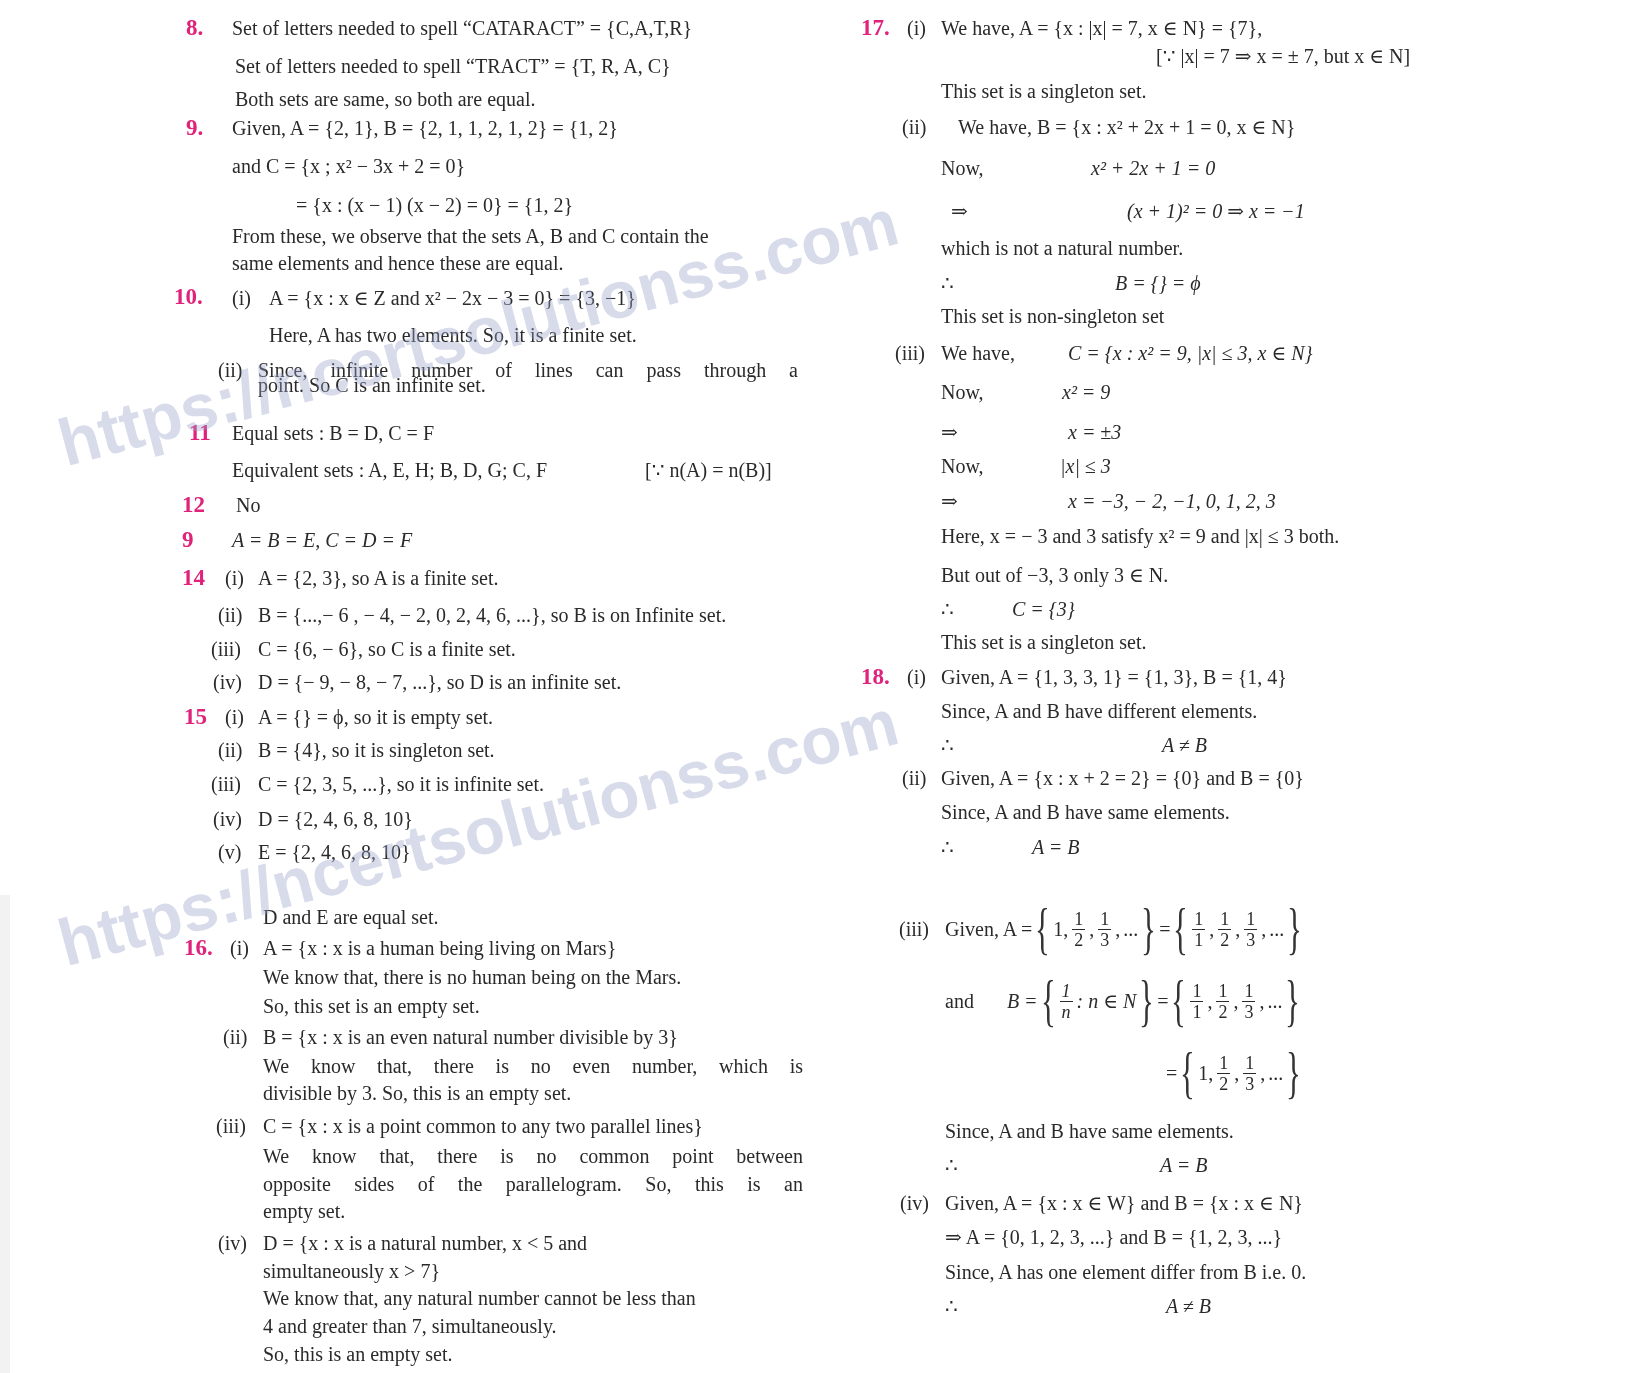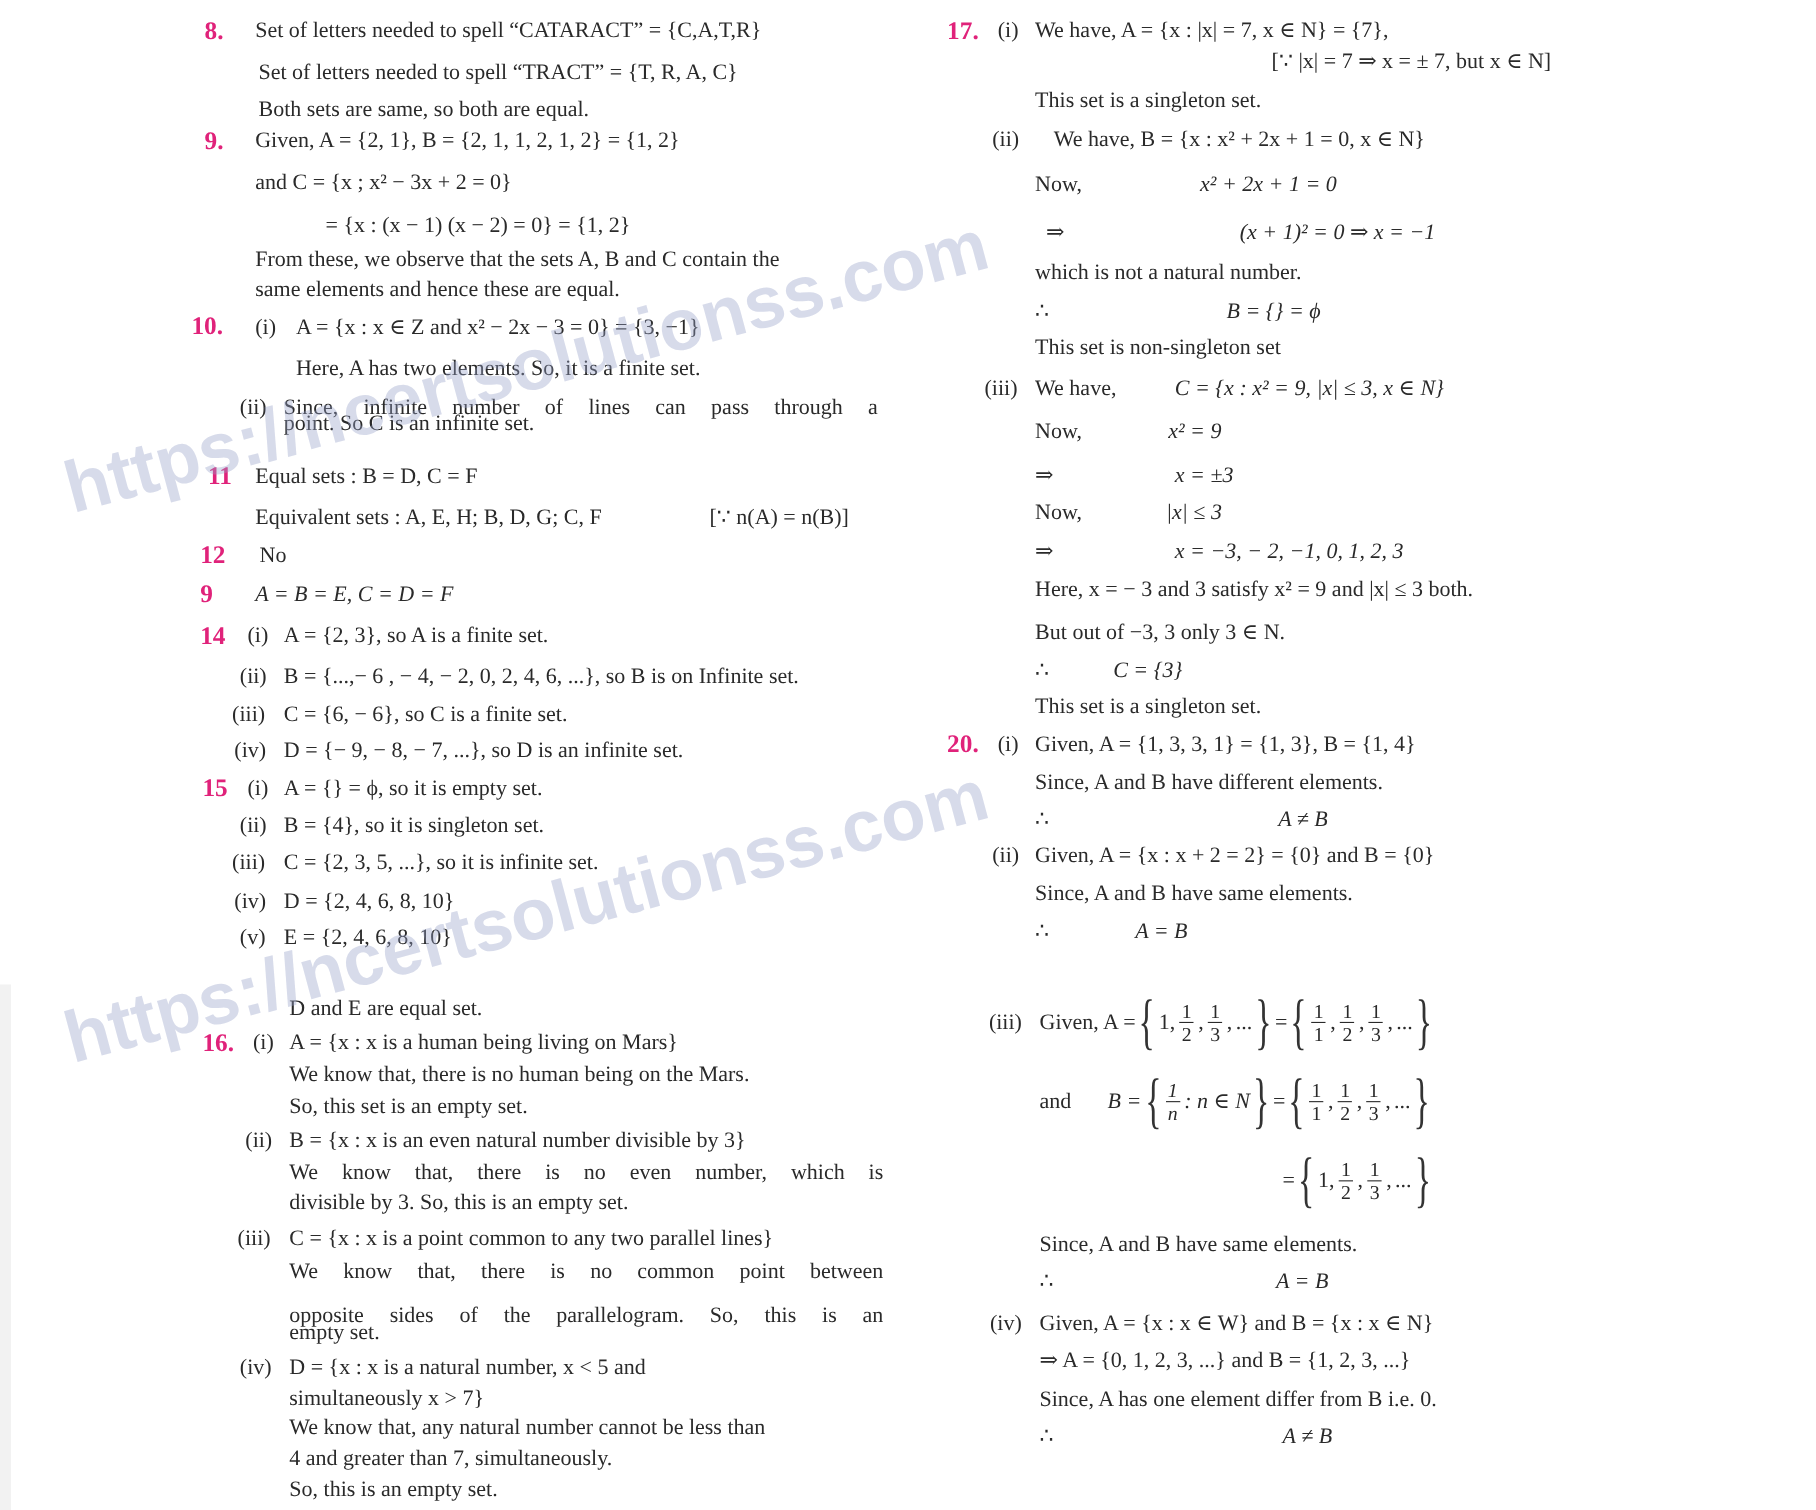--- a/index.html
+++ b/index.html
@@ -90,21 +90,21 @@
   <div class="line" style="left:263px;top:993px;text-align:right;">So, this set is an empty set.</div>
 
   <span class="sub" style="left:223px;top:1024px;">(ii)</span>
   <div class="line" style="left:263px;top:1024px;">B = {x : x is an even natural number divisible by 3}</div>
   <div class="line just" style="left:263px;top:1053px;width:540px;">We know that, there is no even number, which is</div>
   <div class="line" style="left:263px;top:1080px;">divisible by 3. So, this is an empty set.</div>
 
   <span class="sub" style="left:216px;top:1113px;">(iii)</span>
   <div class="line" style="left:263px;top:1113px;">C = {x : x is a point common to any two parallel lines}</div>
   <div class="line just" style="left:263px;top:1143px;width:540px;">We know that, there is no common point between</div>
-  <div class="line just" style="left:263px;top:1171px;width:540px;margin-top:12px;">opposite sides of  the parallelogram. So, this is an</div>
+  <div class="line just" style="left:263px;top:1171px;width:540px;">opposite sides of  the parallelogram. So, this is an</div>
   <div class="line" style="left:263px;top:1198px;">empty set.</div>
 
   <span class="sub" style="left:218px;top:1230px;">(iv)</span>
   <div class="line" style="left:263px;top:1230px;">D = {x : x is a natural number, x &lt; 5 and</div>
   <div class="line" style="left:263px;top:1258px;">simultaneously x &gt; 7}</div>
   <div class="line" style="left:263px;top:1285px;">We know that, any natural number cannot be less than</div>
   <div class="line" style="left:263px;top:1313px;">4 and greater than 7, simultaneously.</div>
   <div class="line" style="left:263px;top:1341px;">So, this is an empty set.</div>
 </div>
 
@@ -137,21 +137,21 @@
   <div class="line" style="left:941px;top:453px;">Now,</div>
   <div class="line it" style="left:1060px;top:453px;">|x| ≤ 3</div>
   <div class="line" style="left:941px;top:488px;">⇒</div>
   <div class="line it" style="left:1068px;top:488px;">x = −3, − 2, −1, 0, 1, 2, 3</div>
   <div class="line" style="left:941px;top:523px;">Here, x = − 3 and 3 satisfy x² = 9 and |x| ≤ 3 both.</div>
   <div class="line" style="left:941px;top:562px;">But out of −3, 3 only 3 ∈ N.</div>
   <div class="line" style="left:941px;top:596px;">∴</div>
   <div class="line it" style="left:1012px;top:596px;">C = {3}</div>
   <div class="line" style="left:941px;top:629px;">This set is a singleton set.</div>
 
-  <span class="num" style="left:861px;top:664px;">20.</span>
+  <span class="num" style="left:861px;top:664px;">18.</span>
   <span class="sub" style="left:907px;top:664px;">(i)</span>
   <div class="line" style="left:941px;top:664px;">Given, A = {1, 3, 3, 1} = {1, 3}, B = {1, 4}</div>
   <div class="line" style="left:941px;top:698px;">Since, A and B  have different elements.</div>
   <div class="line" style="left:941px;top:732px;">∴</div>
   <div class="line it" style="left:1162px;top:732px;">A ≠ B</div>
 
   <span class="sub" style="left:902px;top:765px;">(ii)</span>
   <div class="line" style="left:941px;top:765px;">Given, A = {x : x + 2 = 2} = {0} and  B = {0}</div>
   <div class="line" style="left:941px;top:799px;">Since, A and B have same elements.</div>
   <div class="line" style="left:941px;top:834px;">∴</div>

